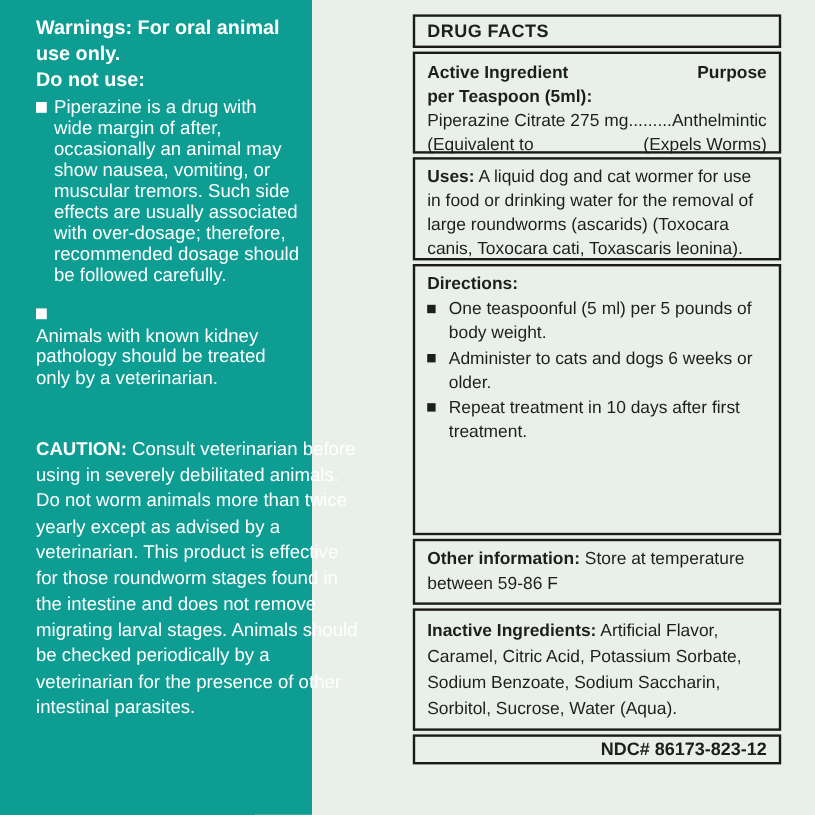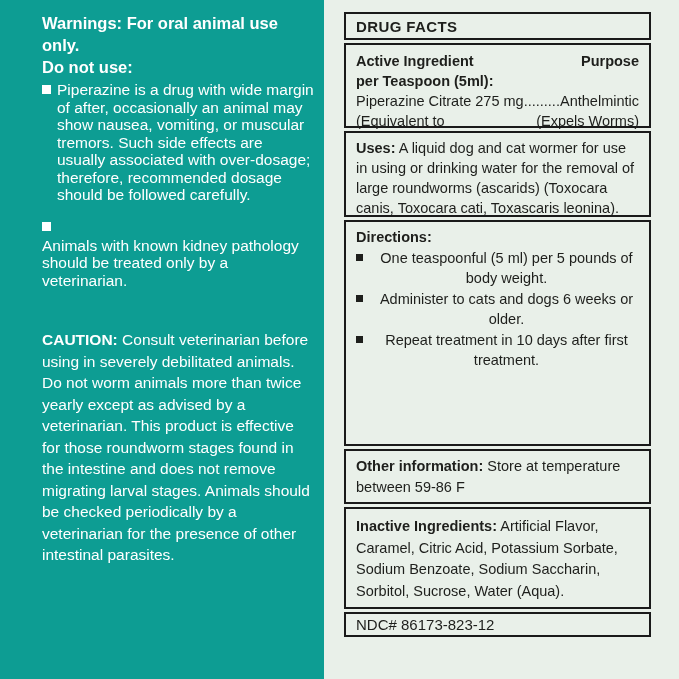--- a/index.html
+++ b/index.html
@@ -13,23 +13,23 @@
   html,body{margin:0;padding:0;}
   body{
     width:679px;height:679px;position:relative;overflow:hidden;
     background:var(--panel_bg);
     font-family:"Liberation Sans", sans-serif;
     color:var(--text_dark);
   }
 
   
   .left-panel{
-    position:absolute;left:0;top:0;width:324px;height:679px;
+    position:absolute;left:0;top:0;width:260px;height:679px;
     background:var(--teal);color:var(--text_light);
-    padding:12px 10px 0 42px;
+    padding:12px 10px 0 30px;
   }
   .lp-heading{font-weight:700;font-size:16.5px;line-height:22px;}
   .bullet{display:flex;gap:6px;margin-top:3px;font-size:15.5px;line-height:17.5px;}
   .bullet + .bullet{margin-top:14px;flex-direction:column;}
   .sq{width:9px;height:9px;background:var(--text_light);flex:none;margin-top:4px;}
   .keep{font-weight:700;font-size:16px;line-height:17.5px;margin-top:15px;width:262px;}
   .caution{font-size:15.5px;line-height:21.5px;margin-top:40px;width:270px;}
   .b{font-weight:700;}
 
   
@@ -42,23 +42,23 @@
     background:var(--panel_bg);
     font-size:14.5px;line-height:21px;
     padding:5px 10px;
   }
   .box-title{height:28px;padding:3px 10px;font-weight:700;font-size:15px;letter-spacing:0.4px;line-height:20px;}
   .box-ai{height:85px;line-height:20px;padding-top:6px;}
   .box-uses{height:86px;line-height:20px;}
   .box-dir{height:226px;line-height:20.5px;}
   .box-other{height:55px;}
   .box-inactive{height:102px;line-height:21.5px;padding-top:7px;}
-  .box-ndc{height:25px;padding:1px 10px;font-weight:400;font-size:15px;line-height:19px;}
+  .box-ndc{height:25px;padding:1px 10px;text-align:right;font-weight:700;font-size:15px;line-height:19px;}
   .row{display:flex;justify-content:space-between;}
-  .dir-item{display:flex;gap:11px;text-align:center;}
+  .dir-item{display:flex;gap:11px;}
   .dsq{width:7px;height:7px;background:var(--text_dark);flex:none;margin-top:6px;}
 </style>
 </head>
 <body>
 
 <div class="left-panel">
   <div class="lp-heading">Warnings: For oral animal use only.</div>
   <div class="lp-heading">Do not use:</div>
 
   <div class="bullet">
@@ -91,21 +91,21 @@
       <span><span>Piperazine Citrate 275 mg</span><span>.........</span></span>
       <span>Anthelmintic</span>
     </div>
     <div class="row">
       <span>(Equivalent to</span>
       <span>(Expels Worms)</span>
     </div>
     <div>110 mg Piperazine Base)</div>
   </div>
 
-  <div class="fbox box-uses"><span class="b">Uses:</span><span> A liquid dog and cat wormer for use in using or drinking water for the removal of large roundworms (ascarids) (Toxocara canis, Toxocara cati, Toxascaris leonina).</span></div>
+  <div class="fbox box-uses"><span class="b">Uses:</span><span> A liquid dog and cat wormer for use in food or drinking water for the removal of large roundworms (ascarids) (Toxocara canis, Toxocara cati, Toxascaris leonina).</span></div>
 
   <div class="fbox box-dir">
     <div class="b">Directions:</div>
     <div class="dir-item">
       <span class="dsq"></span>
       <div>One teaspoonful (5 ml) per 5 pounds of body weight.</div>
     </div>
     <div class="dir-item">
       <span class="dsq"></span>
       <div>Administer to cats and dogs 6 weeks or older.</div>

